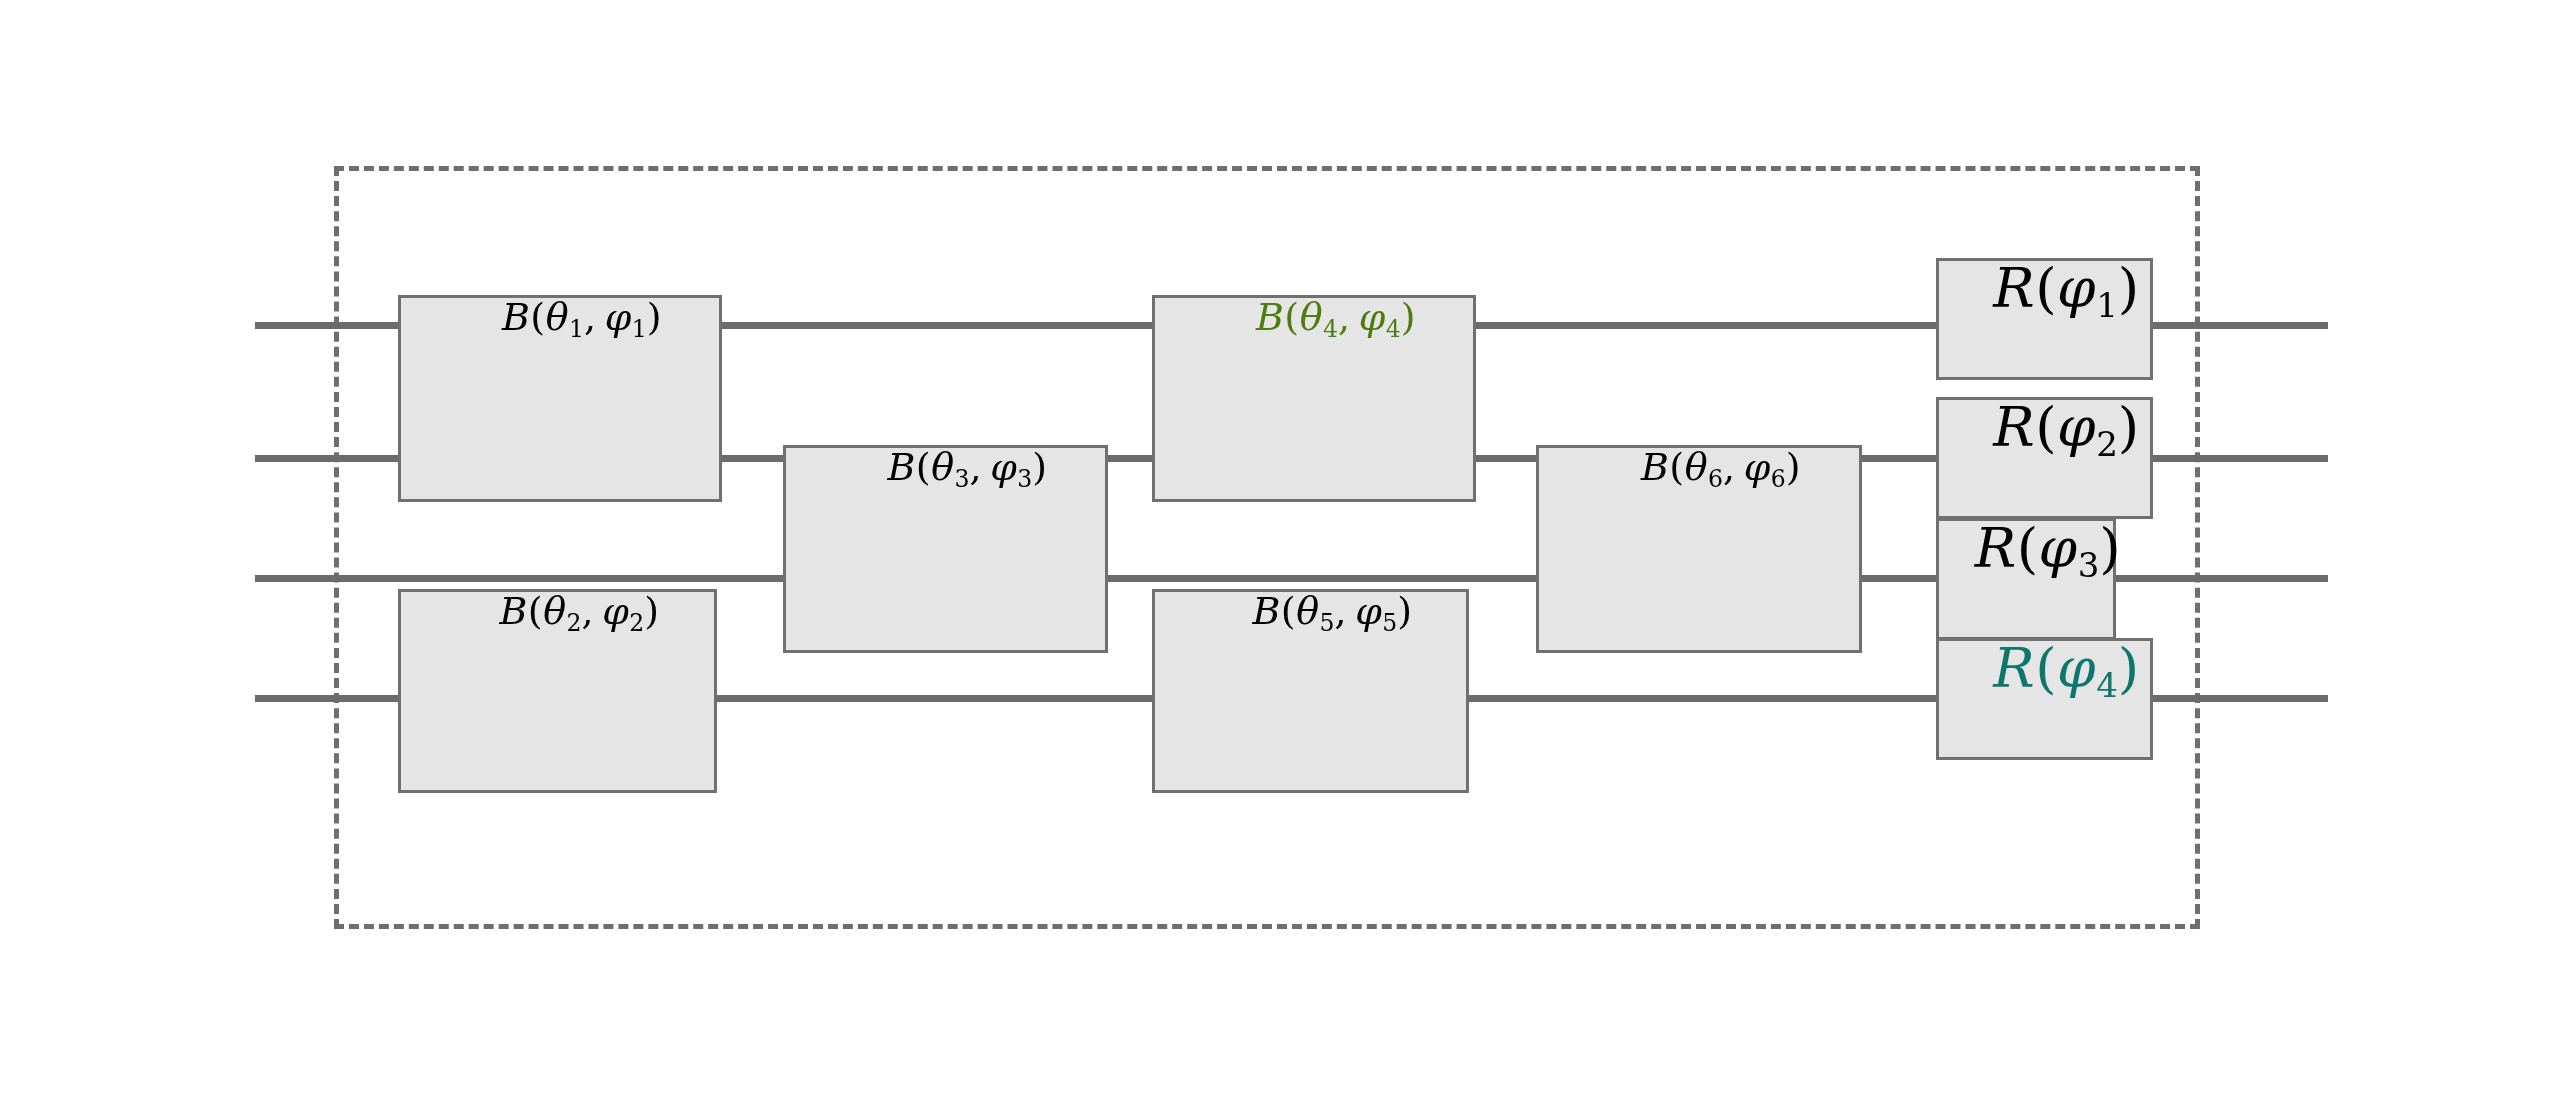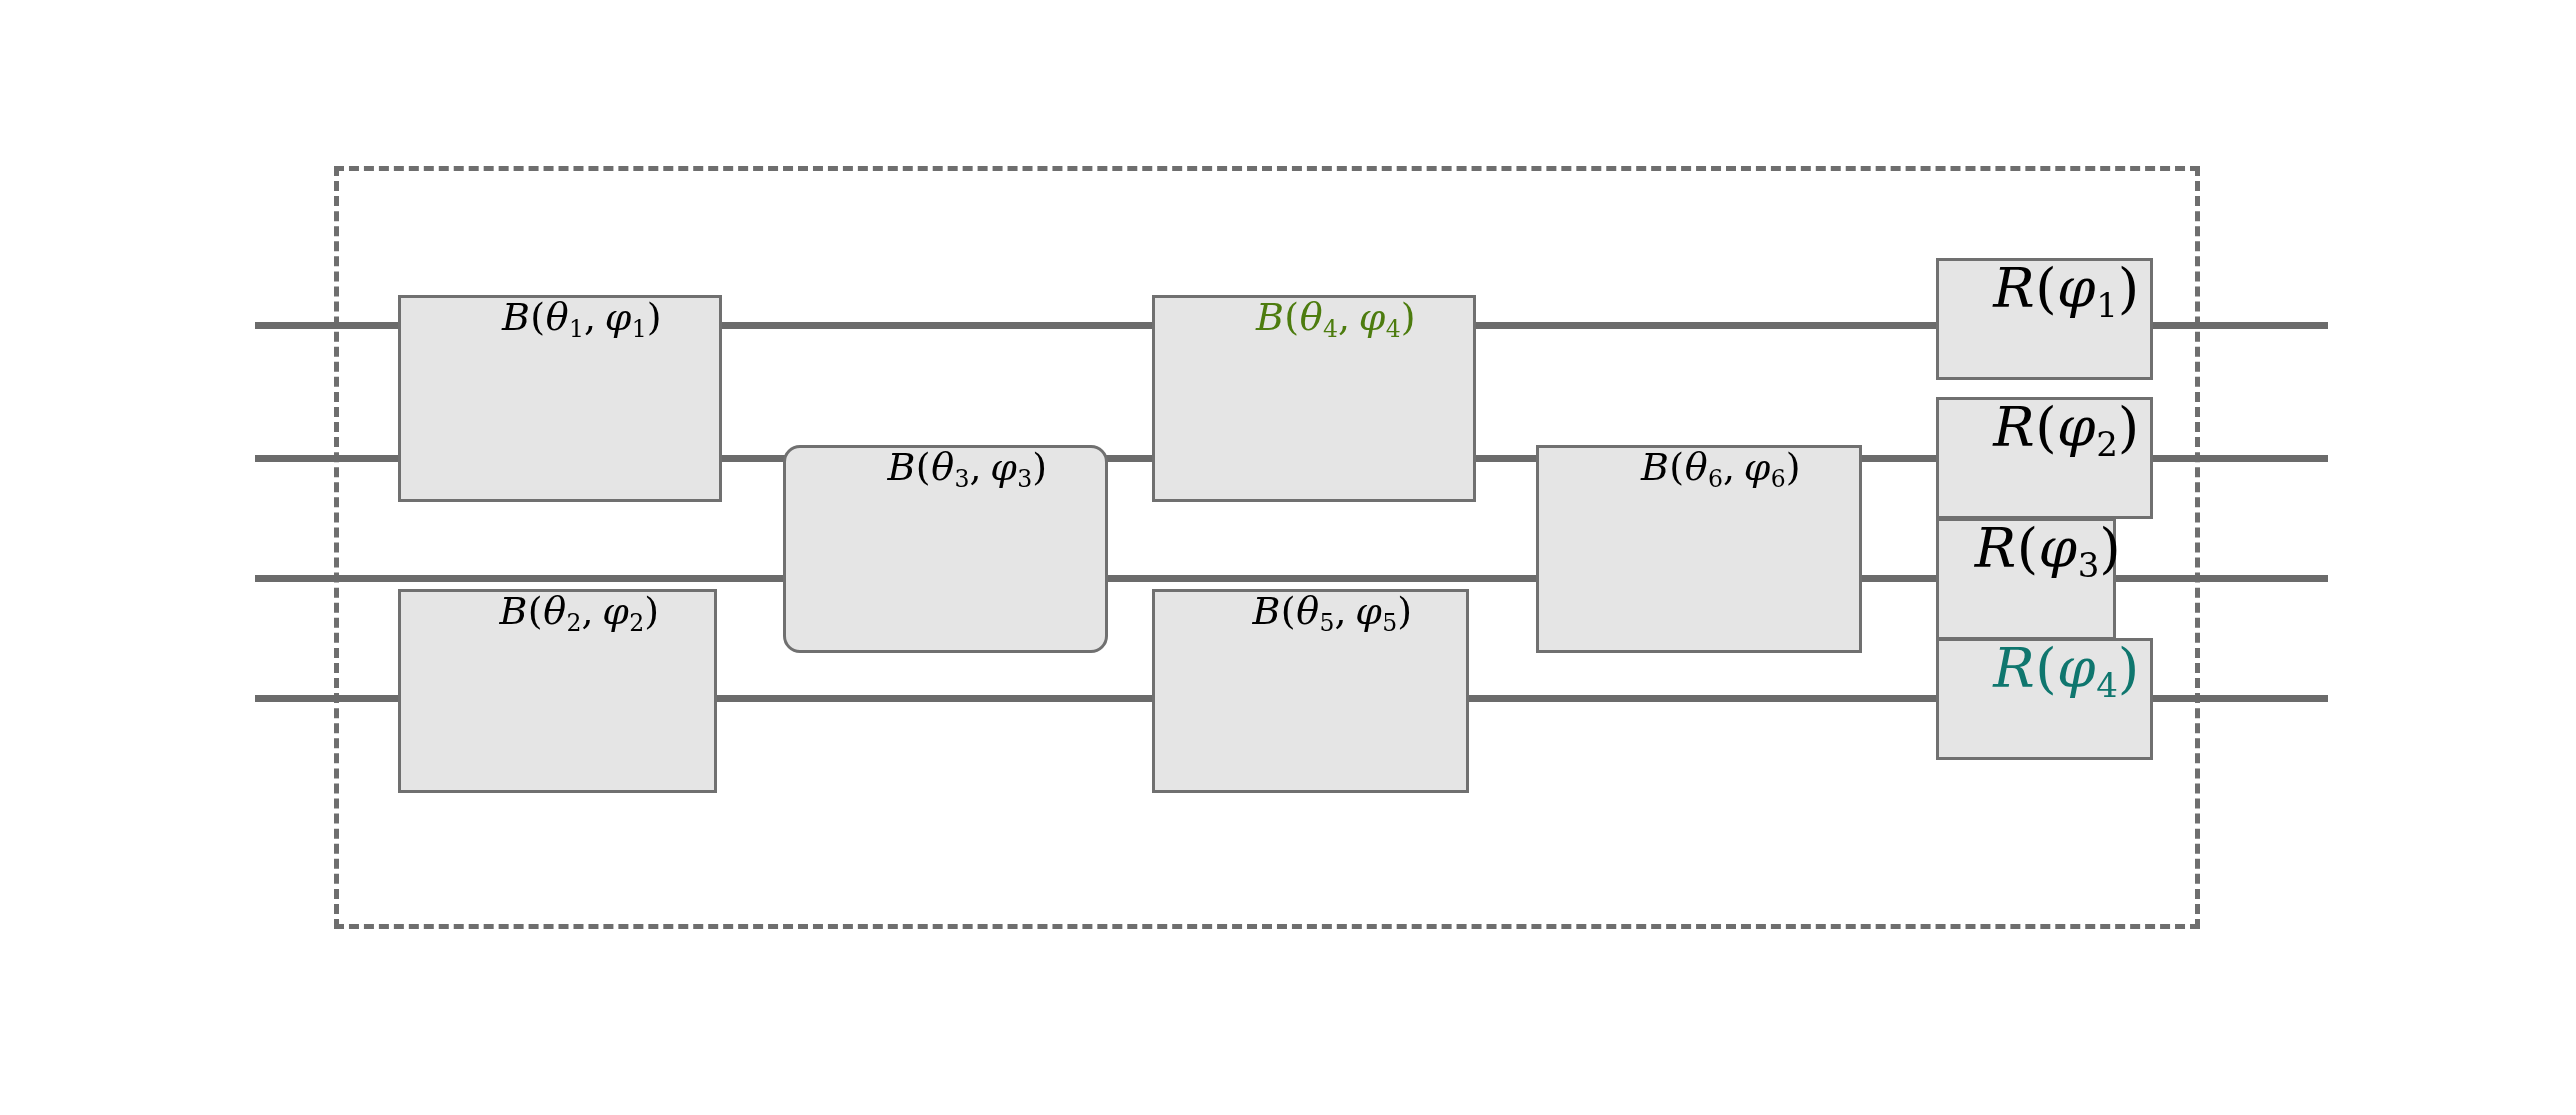--- a/index.html
+++ b/index.html
@@ -76,21 +76,21 @@
       <div class="wire" style="left: 255px; width: 2073px; top: 695px; background: rgb(107, 107, 107);"></div>
     </div>
 
   <div id="gate-layer">
       <div class="gate gate-b" style="left: 398px; top: 295px; width: 324px; height: 207px; background: rgb(229, 229, 229); border-color: rgb(112, 112, 112);">
         <span class="lbl" style="color: rgb(0, 0, 0);"><span class="gk">B</span><span class="rm">(</span><span class="gk">θ</span><sub>1</sub><span class="rm">, </span><span class="gk">φ</span><sub>1</sub><span class="rm">)</span></span>
       </div>
       <div class="gate gate-b" style="left: 398px; top: 589px; width: 319px; height: 204px; background: rgb(229, 229, 229); border-color: rgb(112, 112, 112);">
         <span class="lbl" style="color: rgb(0, 0, 0);"><span class="gk">B</span><span class="rm">(</span><span class="gk">θ</span><sub>2</sub><span class="rm">, </span><span class="gk">φ</span><sub>2</sub><span class="rm">)</span></span>
       </div>
-      <div class="gate gate-b" style="left: 783px; top: 445px; width: 325px; height: 208px; background: rgb(229, 229, 229); border-color: rgb(112, 112, 112); border-radius: 17px;">
+      <div class="gate gate-b" style="left: 783px; top: 445px; width: 325px; height: 208px; background: rgb(229, 229, 229); border-color: rgb(112, 112, 112);">
         <span class="lbl" style="color: rgb(0, 0, 0);"><span class="gk">B</span><span class="rm">(</span><span class="gk">θ</span><sub>3</sub><span class="rm">, </span><span class="gk">φ</span><sub>3</sub><span class="rm">)</span></span>
       </div>
       <div class="gate gate-b" style="left: 1152px; top: 295px; width: 324px; height: 207px; background: rgb(229, 229, 229); border-color: rgb(112, 112, 112);">
         <span class="lbl" style="color: #4d7c0f;"><span class="gk">B</span><span class="rm">(</span><span class="gk">θ</span><sub>4</sub><span class="rm">, </span><span class="gk">φ</span><sub>4</sub><span class="rm">)</span></span>
       </div>
       <div class="gate gate-b" style="left: 1152px; top: 589px; width: 317px; height: 204px; background: rgb(229, 229, 229); border-color: rgb(112, 112, 112);">
         <span class="lbl" style="color: rgb(0, 0, 0);"><span class="gk">B</span><span class="rm">(</span><span class="gk">θ</span><sub>5</sub><span class="rm">, </span><span class="gk">φ</span><sub>5</sub><span class="rm">)</span></span>
       </div>
       <div class="gate gate-b" style="left: 1536px; top: 445px; width: 326px; height: 208px; background: rgb(229, 229, 229); border-color: rgb(112, 112, 112);">
         <span class="lbl" style="color: rgb(0, 0, 0);"><span class="gk">B</span><span class="rm">(</span><span class="gk">θ</span><sub>6</sub><span class="rm">, </span><span class="gk">φ</span><sub>6</sub><span class="rm">)</span></span>

